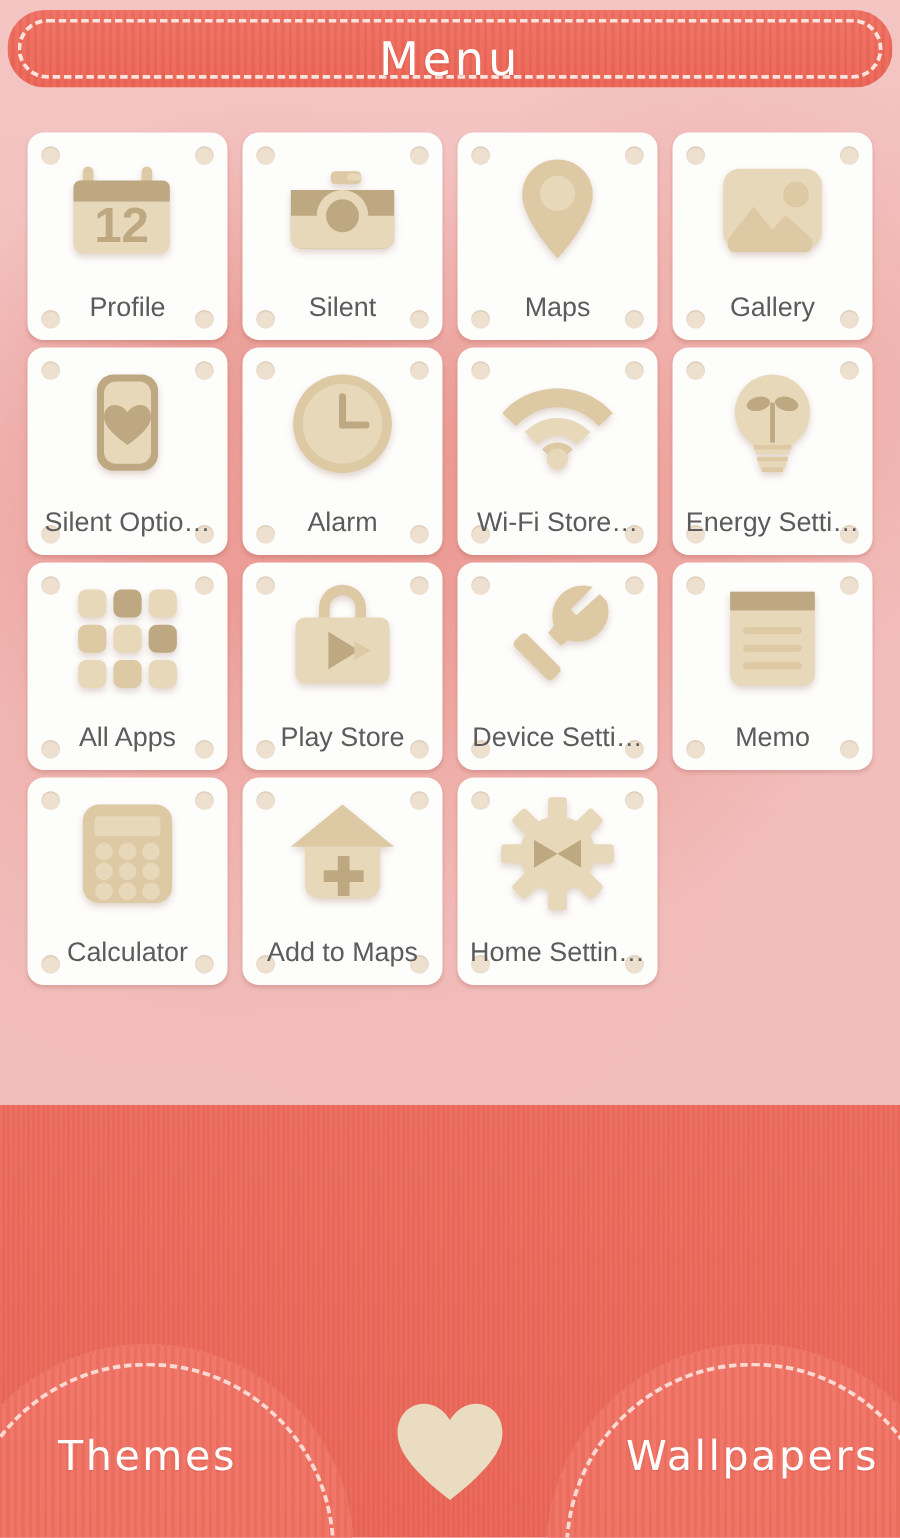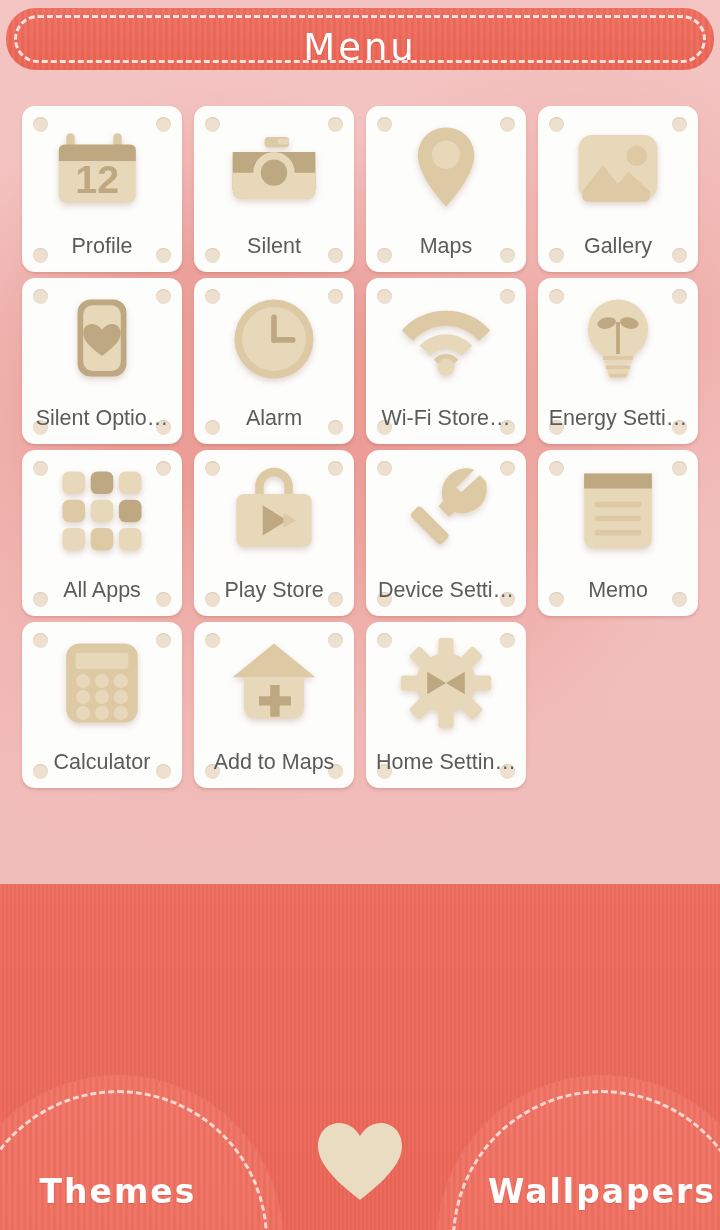--- a/index.html
+++ b/index.html
@@ -96,25 +96,24 @@
     display:flex;align-items:flex-start;justify-content:center;
   }
   .dock-btn::before{
     content:"";position:absolute;left:14px;top:14px;right:14px;bottom:0;
     border:3px dashed #f9d9d1;border-bottom:none;
     border-radius:152px 152px 0 0;
   }
   .dock-btn.left{left:-46px;}
   .dock-btn.right{right:-46px;}
   .dock-label{
-    position:relative;z-index:2;margin-top:96px;
+    position:relative;z-index:2;margin-top:69px;
     color:#fff;font-size:33px;letter-spacing:2px;
     font-family:"DejaVu Sans",sans-serif;
     text-shadow:0 1px 1px rgba(150,50,40,.22);
-    font-weight:bold;
   }
   .heart-btn{
     position:absolute;left:50%;transform:translateX(-50%);
     bottom:28px;width:90px;height:82px;
   }
 </style>
 </head>
 <body>
 
 <div id="screen">

